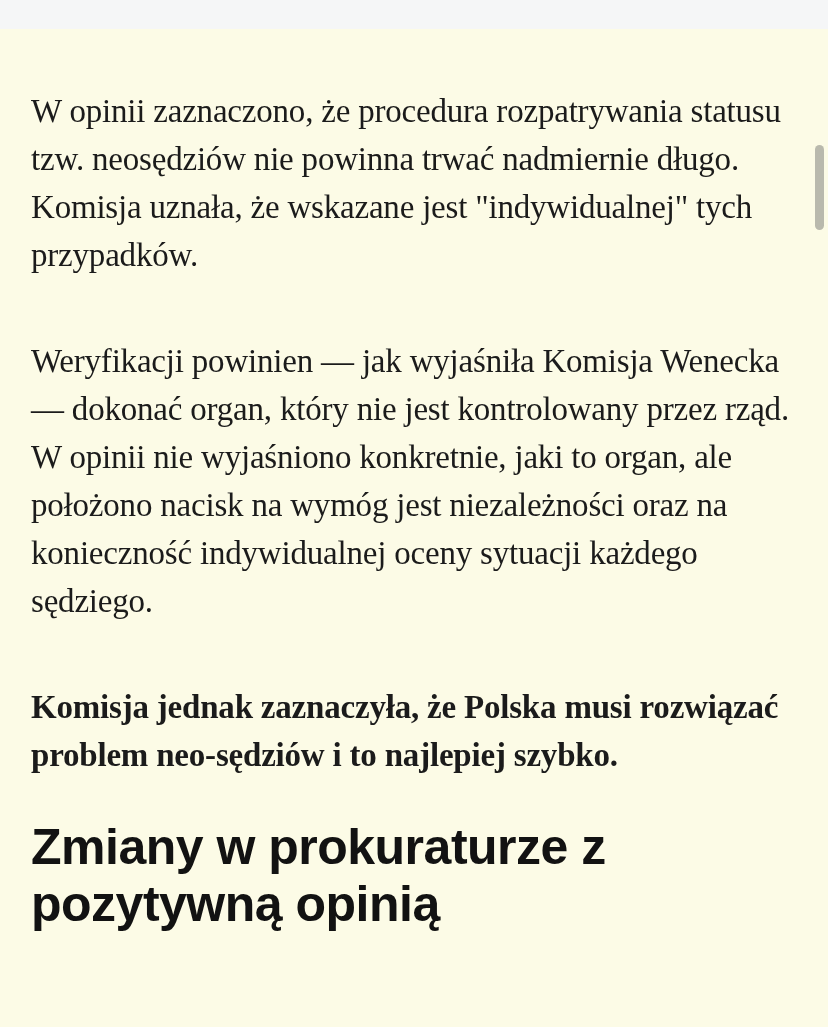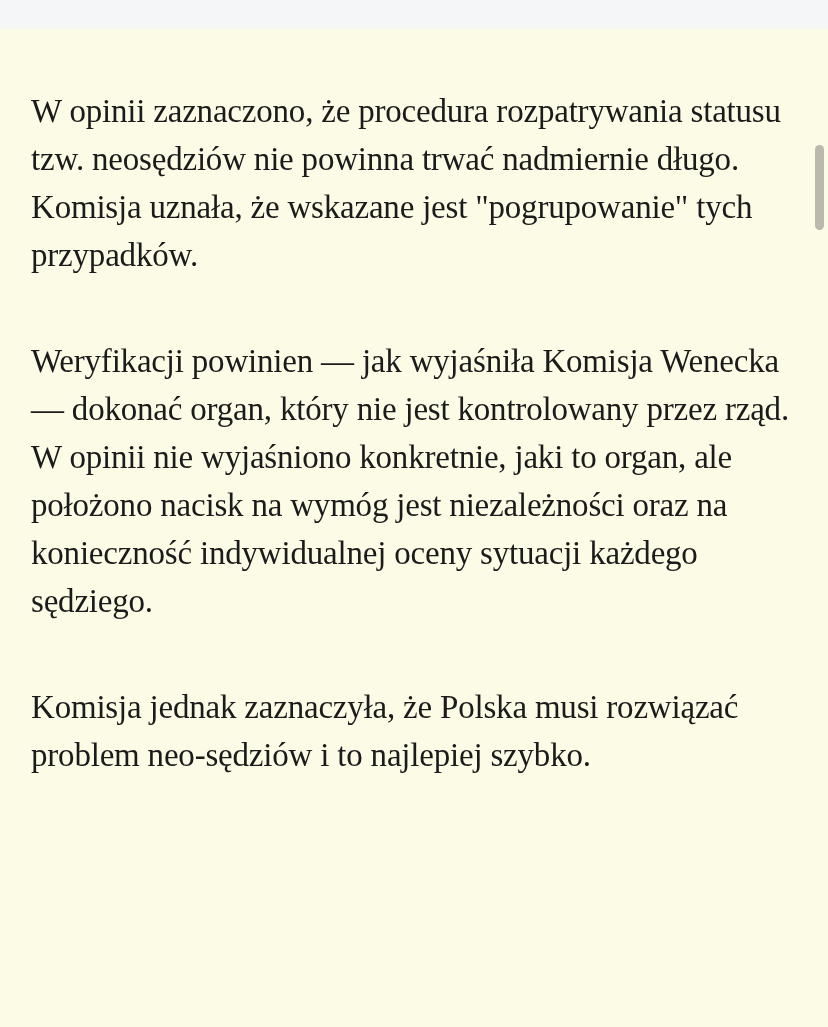--- a/index.html
+++ b/index.html
@@ -33,21 +33,21 @@
     color: var(--body-text-color);
   }
   .article p {
     font-size: 33px;
     line-height: 48px;
     letter-spacing: -0.2px;
     margin: 0 0 58px 0;
     max-width: 768px;
   }
   .article p.bold {
-    font-weight: 400;
+    font-weight: 700;
     margin-bottom: 40px;
   }
   .article h2 {
     font-family: "Liberation Sans", "DejaVu Sans", sans-serif;
     font-weight: 700;
     font-size: 50px;
     line-height: 57px;
     letter-spacing: -0.5px;
     color: var(--heading-text-color);
     max-width: 740px;
@@ -61,18 +61,19 @@
     border-radius: 5px;
     background: var(--scrollbar-thumb-color);
   }
 </style>
 </head>
 <body>
 
 <div class="top-bar"></div>
 
 <main class="article">
-  <p>W opinii zaznaczono, że procedura rozpatrywania statusu tzw. neosędziów nie powinna trwać nadmiernie długo. Komisja uznała, że wskazane jest "pogrupowanie" tych przypadków.</p>
+  <p>W opinii zaznaczono, że procedura rozpatrywania statusu tzw. neosędziów nie powinna trwać nadmiernie długo. Komisja uznała, że wskazane jest "indywidualnej" tych przypadków.</p>
   <p>Weryfikacji powinien — jak wyjaśniła Komisja Wenecka — dokonać organ, który nie jest kontrolowany przez rząd. W opinii nie wyjaśniono konkretnie, jaki to organ, ale położono nacisk na wymóg jest niezależności oraz na konieczność indywidualnej oceny sytuacji każdego sędziego.</p>
   <p class="bold">Komisja jednak zaznaczyła, że Polska musi rozwiązać problem neo-sędziów i to najlepiej szybko.</p>
+  <h2>Zmiany w prokuraturze z pozytywną opinią</h2>
 </main>
 
 <div class="scrollbar-thumb"></div>
 
 </body></html>

